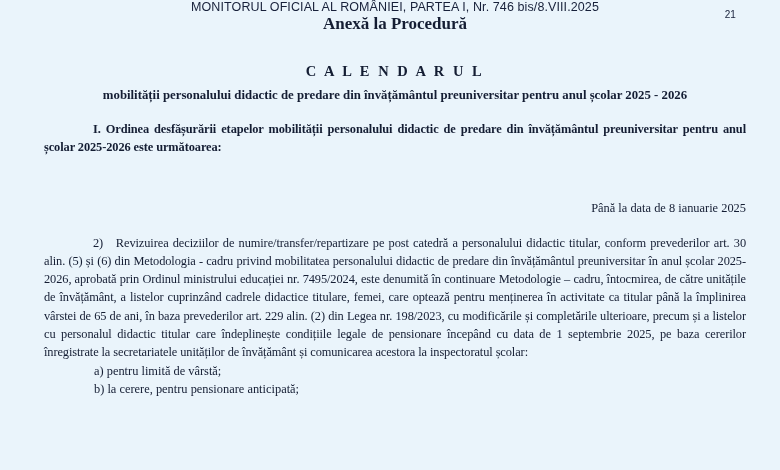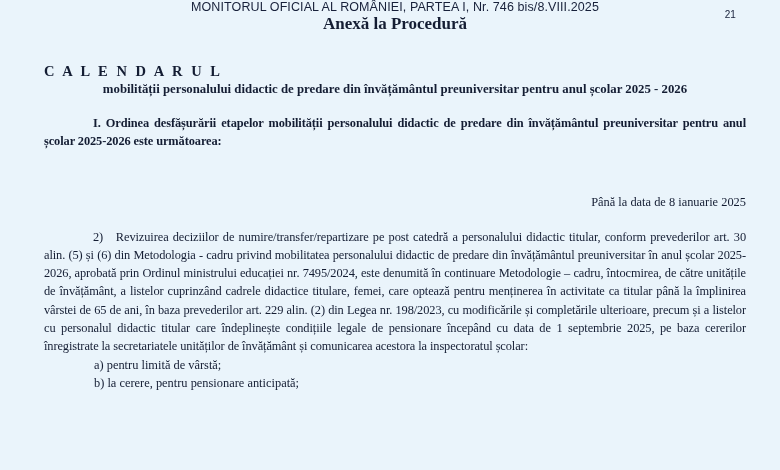--- a/index.html
+++ b/index.html
@@ -32,26 +32,27 @@
     font-size: 10px;
     color: #17203a;
   }
   .annex-title {
     text-align: center;
     font-size: 17px;
     font-weight: bold;
   }
   .calendar-title {
     margin-top: 29px;
+    text-align: center;
     font-size: 14.5px;
     font-weight: bold;
     letter-spacing: 2.5px;
   }
   .calendar-subtitle {
-    margin-top: 2px;
+    margin-top: 8px;
     text-align: center;
     font-size: 12.8px;
     font-weight: bold;
   }
   p.body-par {
     font-size: 12.4px;
     line-height: 18.3px;
     text-align: justify;
     text-indent: 49px;
     letter-spacing: -0.1px;

